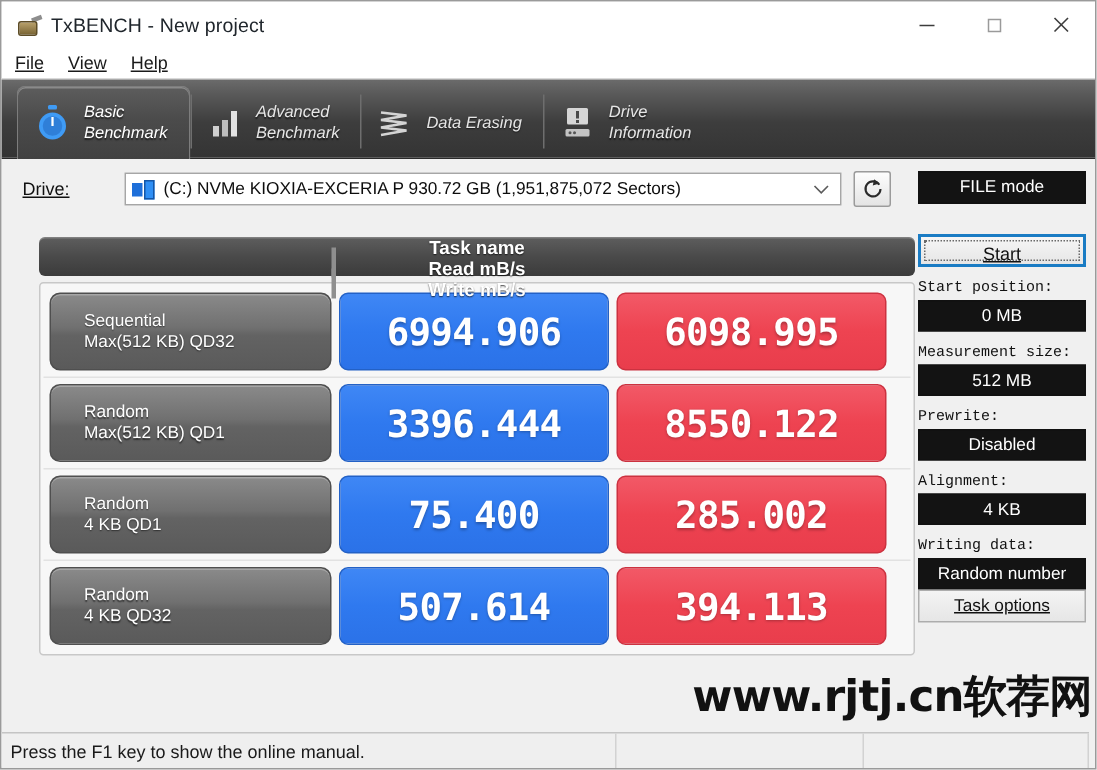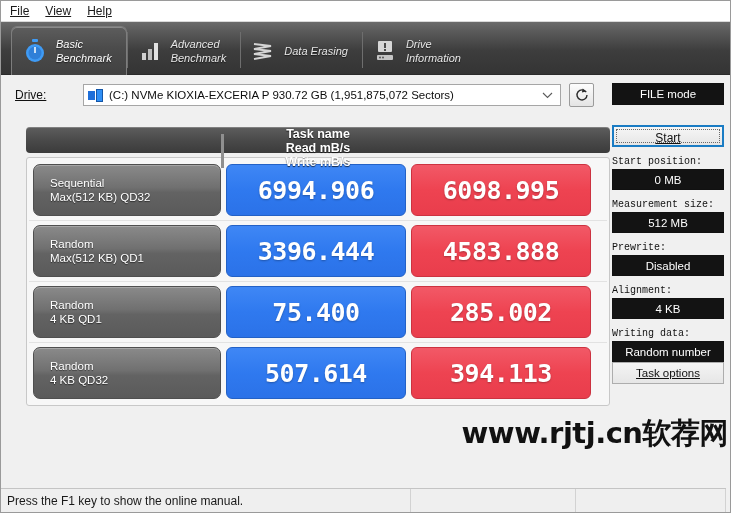--- a/index.html
+++ b/index.html
@@ -230,21 +230,21 @@
     border-bottom: 1px solid #e2e2e2;
   }
   .row:last-child { border-bottom: none; }
   .task-btn {
     width: 188px; height: 52px;
     background: linear-gradient(#8a8a8a 0%, #707070 45%, #636363 55%, #5a5a5a 100%);
     border: 1px solid #4f4f4f;
     border-radius: 7px;
     box-sizing: border-box;
     display: flex; flex-direction: column; justify-content: center;
-    padding-left: 16px;
+    padding-left: 22px;
     box-shadow: inset 0 1px 0 rgba(255,255,255,.25);
   }
   .task-l1 { color:#ffffff; font-size:11.5px; line-height:14px; text-shadow:0 1px 1px rgba(0,0,0,.55);}
   .task-l2 { color:#ffffff; font-size:11.5px; line-height:14px; text-shadow:0 1px 1px rgba(0,0,0,.55);}
   .val {
     width: 180px; height: 52px;
     margin-left: 5px;
     border-radius: 6px;
     box-sizing: border-box;
     display: flex; align-items: center; justify-content: center;
@@ -354,20 +354,45 @@
     box-sizing: border-box;
   }
   .status-seg2 { width: 165px; }
   .status-seg3 { flex: 1; }
 </style>
 </head>
 <body>
 
 <div class="app">
 
+  <div class="titlebar">
+    <div class="app-icon">
+      <div class="tail"></div>
+      <div class="body"></div>
+    </div>
+    <div class="title-text">TxBENCH - New project</div>
+    <div class="winbtns">
+      <div class="winbtn">
+        <svg width="12" height="12" viewBox="0 0 12 12">
+            <line x1="1" y1="6" x2="11" y2="6" stroke="#3c3c3c" stroke-width="1"></line>
+          </svg>
+      </div>
+      <div class="winbtn">
+        <svg width="12" height="12" viewBox="0 0 12 12">
+            <rect x="2" y="2" width="8" height="8" fill="none" stroke="#9a9a9a" stroke-width="1"></rect>
+          </svg>
+      </div>
+      <div class="winbtn">
+        <svg width="13" height="13" viewBox="0 0 13 13">
+            <line x1="2" y1="2" x2="11" y2="11" stroke="#3c3c3c" stroke-width="1.1"></line>
+            <line x1="11" y1="2" x2="2" y2="11" stroke="#3c3c3c" stroke-width="1.1"></line>
+          </svg>
+      </div>
+    </div>
+  </div>
 
   <div class="menubar">
     <div class="menu-item"><span class="u">File</span></div>
     <div class="menu-item"><span class="u">View</span></div>
     <div class="menu-item"><span class="u">Help</span></div>
   </div>
 
   <div class="toolbar">
     <div class="tab active">
       <div class="tab-icon">
@@ -456,21 +481,21 @@
           <div class="val read">6994.906</div>
           <div class="val write">6098.995</div>
         </div>
 
         <div class="row">
           <div class="task-btn">
             <div class="task-l1">Random</div>
             <div class="task-l2">Max(512 KB) QD1</div>
           </div>
           <div class="val read">3396.444</div>
-          <div class="val write">4583.888</div>
+          <div class="val write">8550.122</div>
         </div>
 
         <div class="row">
           <div class="task-btn">
             <div class="task-l1">Random</div>
             <div class="task-l2">4 KB QD1</div>
           </div>
           <div class="val read">75.400</div>
           <div class="val write">285.002</div>
         </div>

